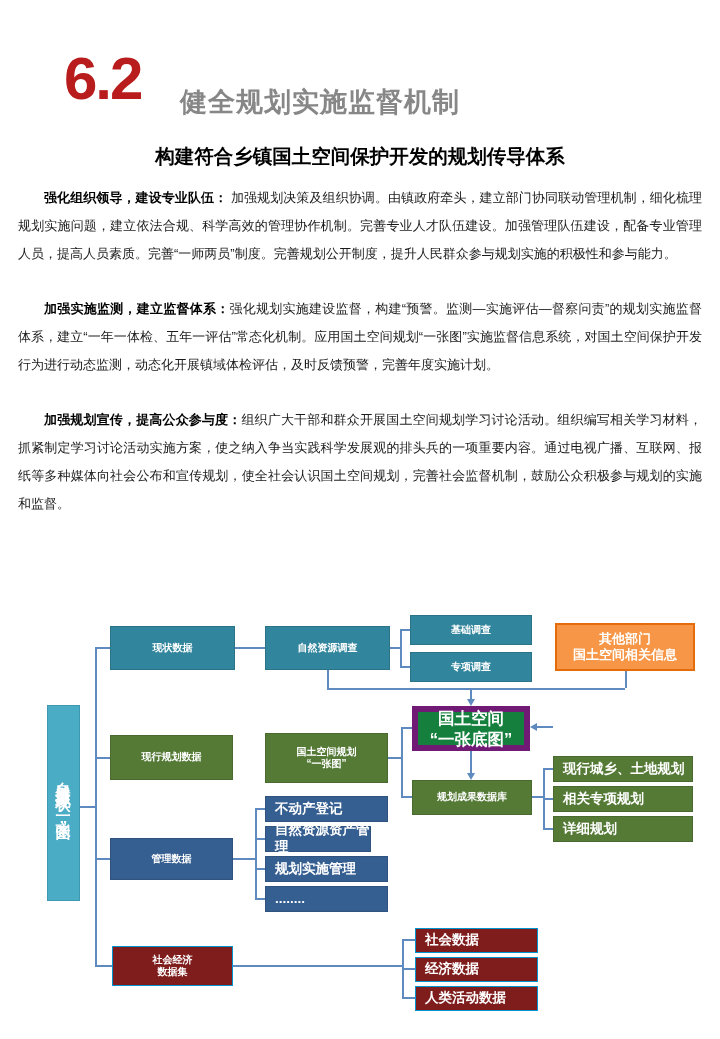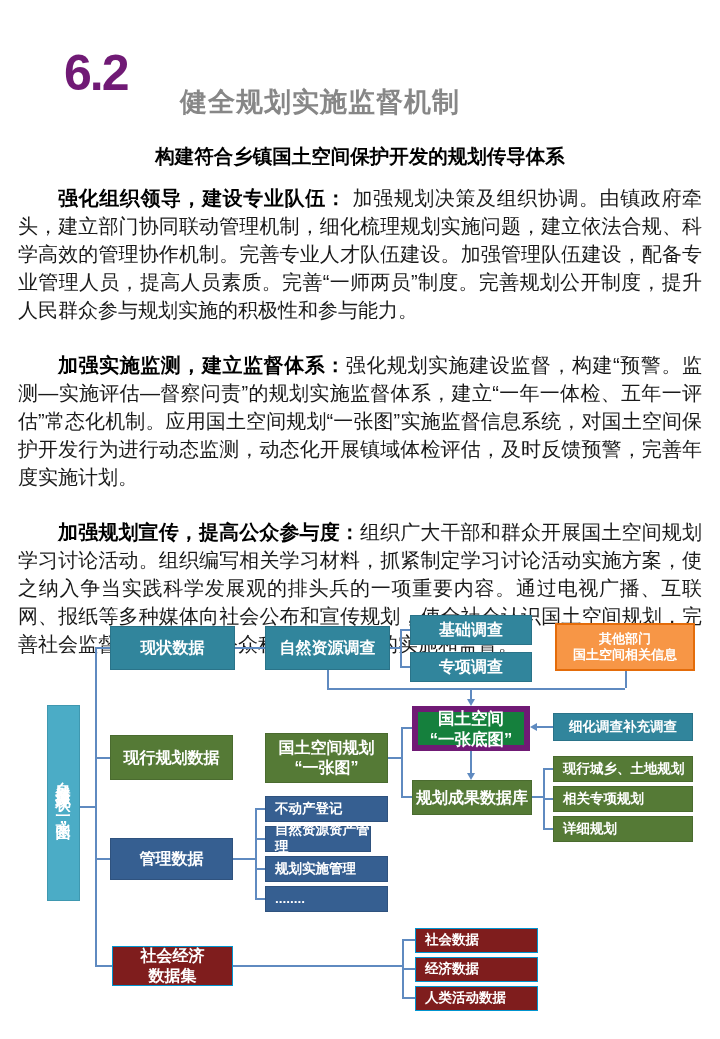--- a/index.html
+++ b/index.html
@@ -1,32 +1,32 @@
 <!DOCTYPE html>
 <html><head>
 <meta charset="utf-8">
 <style>
   html,body{margin:0;padding:0;background:#ffffff;}
   body{width:720px;height:1039px;font-family:"Liberation Sans","DejaVu Sans",sans-serif;}
   .page{position:relative;width:720px;height:1039px;background:#fff;overflow:hidden;}
 
   
-  .sec-num{position:absolute;left:64px;top:44px;font-size:50px;font-weight:bold;color:#701a75;letter-spacing:-2px;}
+  .sec-num{position:absolute;left:64px;top:44px;font-size:60px;font-weight:bold;color:#b91c1c;letter-spacing:-2px;}
   .sec-title{position:absolute;left:180px;top:84px;font-size:27px;font-weight:bold;color:#878787;letter-spacing:1px;}
   .subtitle{position:absolute;left:0;top:143px;width:720px;text-align:center;font-size:19.5px;font-weight:bold;color:#000;}
 
   
-  .bodytext{position:absolute;left:18px;top:184px;width:684px;color:#1a1a1a;font-size:20px;line-height:28px;text-align:justify;}
+  .bodytext{position:absolute;left:18px;top:184px;width:684px;color:#1a1a1a;font-size:13px;line-height:28px;text-align:justify;}
   .bodytext p{margin:0 0 27px 0;text-indent:2em;}
   .bodytext strong{font-weight:bold;color:#000;}
 
   
   .diagram{position:absolute;left:0;top:600px;width:720px;height:439px;}
   .node{position:absolute;display:flex;align-items:center;justify-content:center;color:#fff;font-weight:bold;
-        text-align:center;white-space:pre-line;box-sizing:border-box;font-size:16px;line-height:1.25;}
+        text-align:center;white-space:pre-line;box-sizing:border-box;font-size:10px;line-height:1.25;}
   .teal {background:#31859C;border:1px solid #2A7389;}
   .green{background:#557A36;border:1px solid #4A6B2F;}
   .navy {background:#365F91;border:1px solid #2F527E;}
   .blue {background:#7f1d1d;border:1px solid #0095D0;}
   .orange{background:#F79646;border:2px solid #E46C0A;font-size:13px;}
   .red  {background:#15803d;border:6px solid #701a75;font-size:16.5px;}
   .root {background:#4BACC6;border:1px solid #3F98B0;writing-mode:vertical-rl;text-orientation:upright;
          font-size:15px;letter-spacing:3px;line-height:31px;}
   .left{justify-content:flex-start;text-align:left;padding-left:9px;}
   .small{font-size:13.5px;}
@@ -106,21 +106,20 @@
 
     <div class="node teal" style="left:110px;top:26px;width:125px;height:44px;">现状数据</div>
     <div class="node teal" style="left:265px;top:26px;width:125px;height:44px;">自然资源调查</div>
     <div class="node teal" style="left:410px;top:15px;width:122px;height:30px;">基础调查</div>
     <div class="node teal" style="left:410px;top:52px;width:122px;height:30px;">专项调查</div>
     <div class="node orange" style="left:555px;top:23px;width:140px;height:48px;">其他部门
 国土空间相关信息</div>
 
     <div class="node red" style="left:412px;top:106px;width:118px;height:45px;">国土空间
 “一张底图”</div>
-    <div class="node teal small" style="left:553px;top:113px;width:140px;height:28px;">细化调查补充调查</div>
 
     <div class="node green" style="left:110px;top:135px;width:123px;height:45px;">现行规划数据</div>
     <div class="node green" style="left:265px;top:133px;width:123px;height:50px;">国土空间规划
 “一张图”</div>
     <div class="node green left small" style="left:553px;top:156px;width:140px;height:26px;">现行城乡、土地规划</div>
     <div class="node green" style="left:412px;top:180px;width:120px;height:35px;">规划成果数据库</div>
     <div class="node green left small" style="left:553px;top:186px;width:140px;height:26px;">相关专项规划</div>
     <div class="node green left small" style="left:553px;top:216px;width:140px;height:26px;text-align:right;">详细规划</div>
 
     <div class="node navy" style="left:110px;top:238px;width:123px;height:42px;">管理数据</div>

